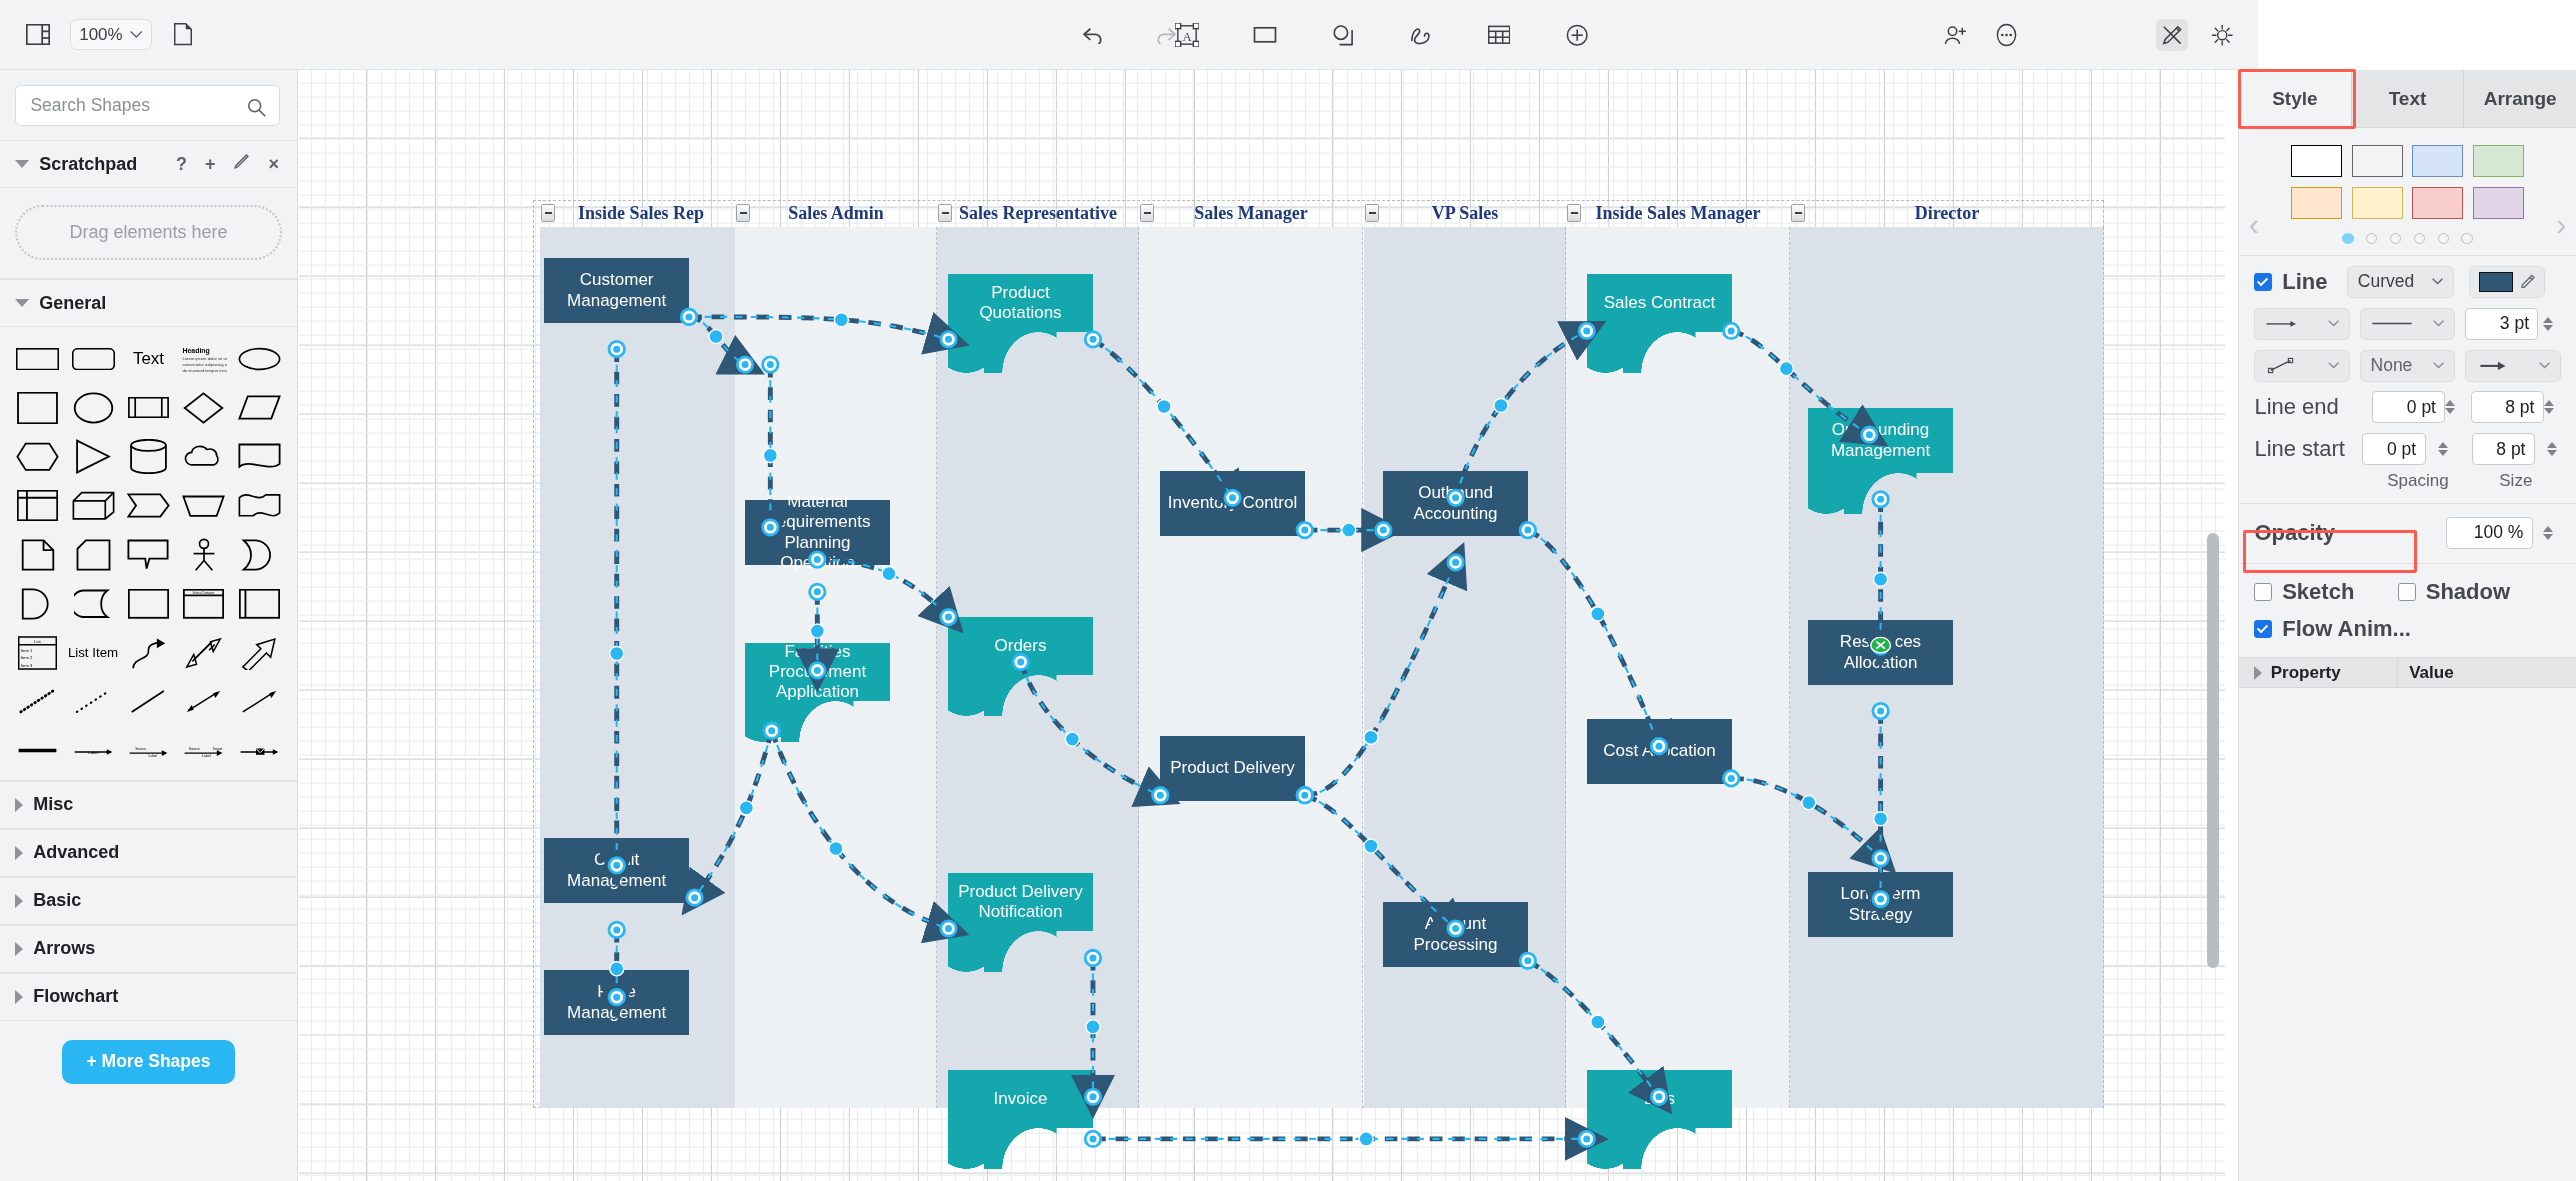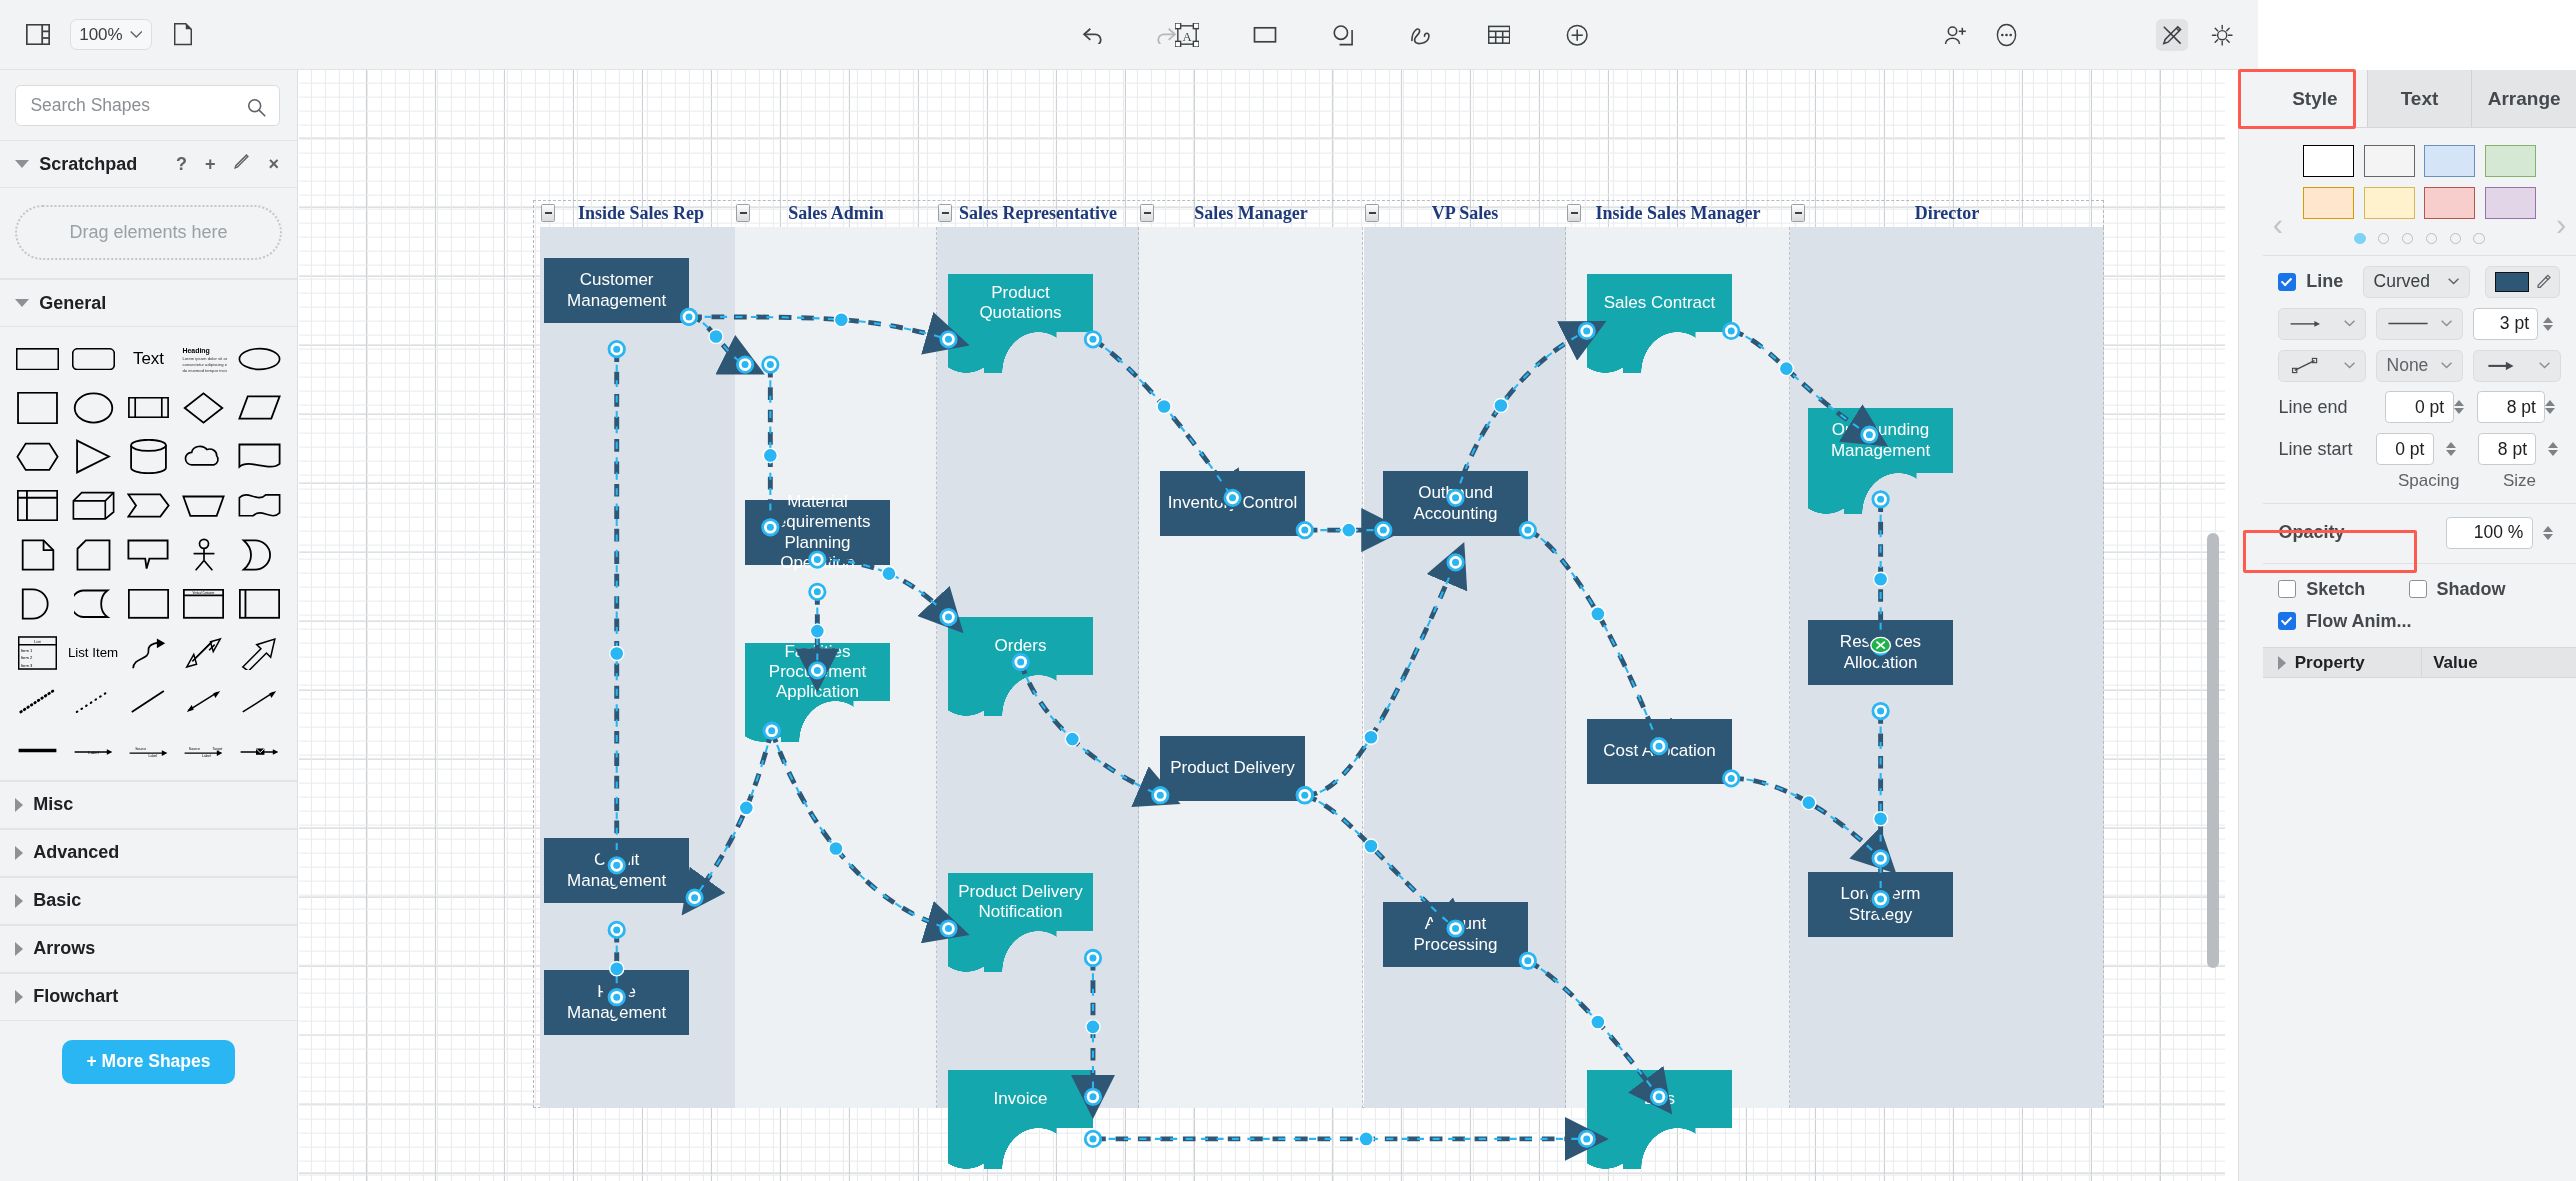--- a/index.html
+++ b/index.html
@@ -95,21 +95,21 @@
   #edges { position:absolute; left:0; top:0; width:1926px; height:1111px; pointer-events:none; }
   .ep { fill:#fff; stroke:#29b6f2; stroke-width:4; }
   .epd { fill:#29b6f2; }
   .wp { fill:#29b6f2; stroke:#fff; stroke-width:2; }
 
   #vscroll { position:absolute; right:5.6px; top:463px; width:12.6px; height:435px;
     background:#b9bcc0; border-radius:6.3px; cursor:pointer; }
 
   
   #rpanel { position:absolute; left:2238px; top:70px; width:338px; height:1111px;
-    background:#f1f3f4; border-left:0.7px solid #dcdee0;padding-left:24px; }
+    background:#f1f3f4; border-left:0.7px solid #dcdee0; }
   .tabs { display:flex; height:58px; border-bottom:0.7px solid #d5d7d9; background:#e3e5e7; }
   .tab { flex:1; display:flex; align-items:center; justify-content:center;
     font-size:19px; font-weight:bold; color:#45494d; cursor:pointer;
     border-right:0.7px solid #d0d2d4; }
   .tab:last-child { border-right:0; }
   .tab.sel { background:#f1f3f4; }
   .hl { position:absolute; border:3.5px solid #ff5a4f; border-radius:2.1px; pointer-events:none; }
 
   .sw-region { padding:17px 0 7px 0; border-bottom:0.7px solid #dfe1e3; position:relative; }
   .sw-rows { display:flex; flex-direction:column; gap:9.8px; align-items:center; }
@@ -120,21 +120,21 @@
   .dots { display:flex; gap:12.6px; justify-content:center; padding:14px 0 4.2px 0; }
   .dot { width:11.2px; height:11.2px; border-radius:50%; border:1.4px solid #bcbfc2; }
   .dot.on { background:#7fd2f7; border-color:#7fd2f7; }
 
   .row { display:flex; align-items:center; gap:9.8px; padding:0 15.4px; margin-top:9.8px; }
   .chk { width:18px; height:18px; border:1.4px solid #8d9094; border-radius:2.8px; background:#fff;
     display:flex; align-items:center; justify-content:center; cursor:pointer; flex:none; }
   .chk.on { background:#1a73e8; border-color:#1a73e8; }
   .chk.on::after { content:""; width:8.4px; height:4.2px; border-left:2.1px solid #fff;
     border-bottom:2.1px solid #fff; transform:rotate(-45deg) translate(0.7px,-1.4px); }
-  .lbl { font-size:18px; font-weight:bold; color:#45494d; }
+  .lbl { font-size:22px; font-weight:bold; color:#45494d; }
   .sel-box { background:#e7e9eb; border:0.7px solid #dadcde; border-radius:5.6px; height:32px;
     display:flex; align-items:center; justify-content:space-between; padding:0 9.8px;
     font-size:17.5px; color:#3c4043; cursor:pointer; }
   .num-box { background:#fff; border:0.7px solid #c8cbce; border-radius:4.2px; height:32px;
     display:flex; align-items:center; justify-content:flex-end; padding:0 8.4px;
     font-size:17.5px; color:#202124; }
   .spin { width:18px; display:flex; flex-direction:column; gap:2.1px; cursor:pointer; }
   .spin b { width:0;height:0;border-left:5.6px solid transparent;border-right:5.6px solid transparent; }
   .spin .u { border-bottom:6.3px solid #7e8286; }
   .spin .d { border-top:6.3px solid #7e8286; }

